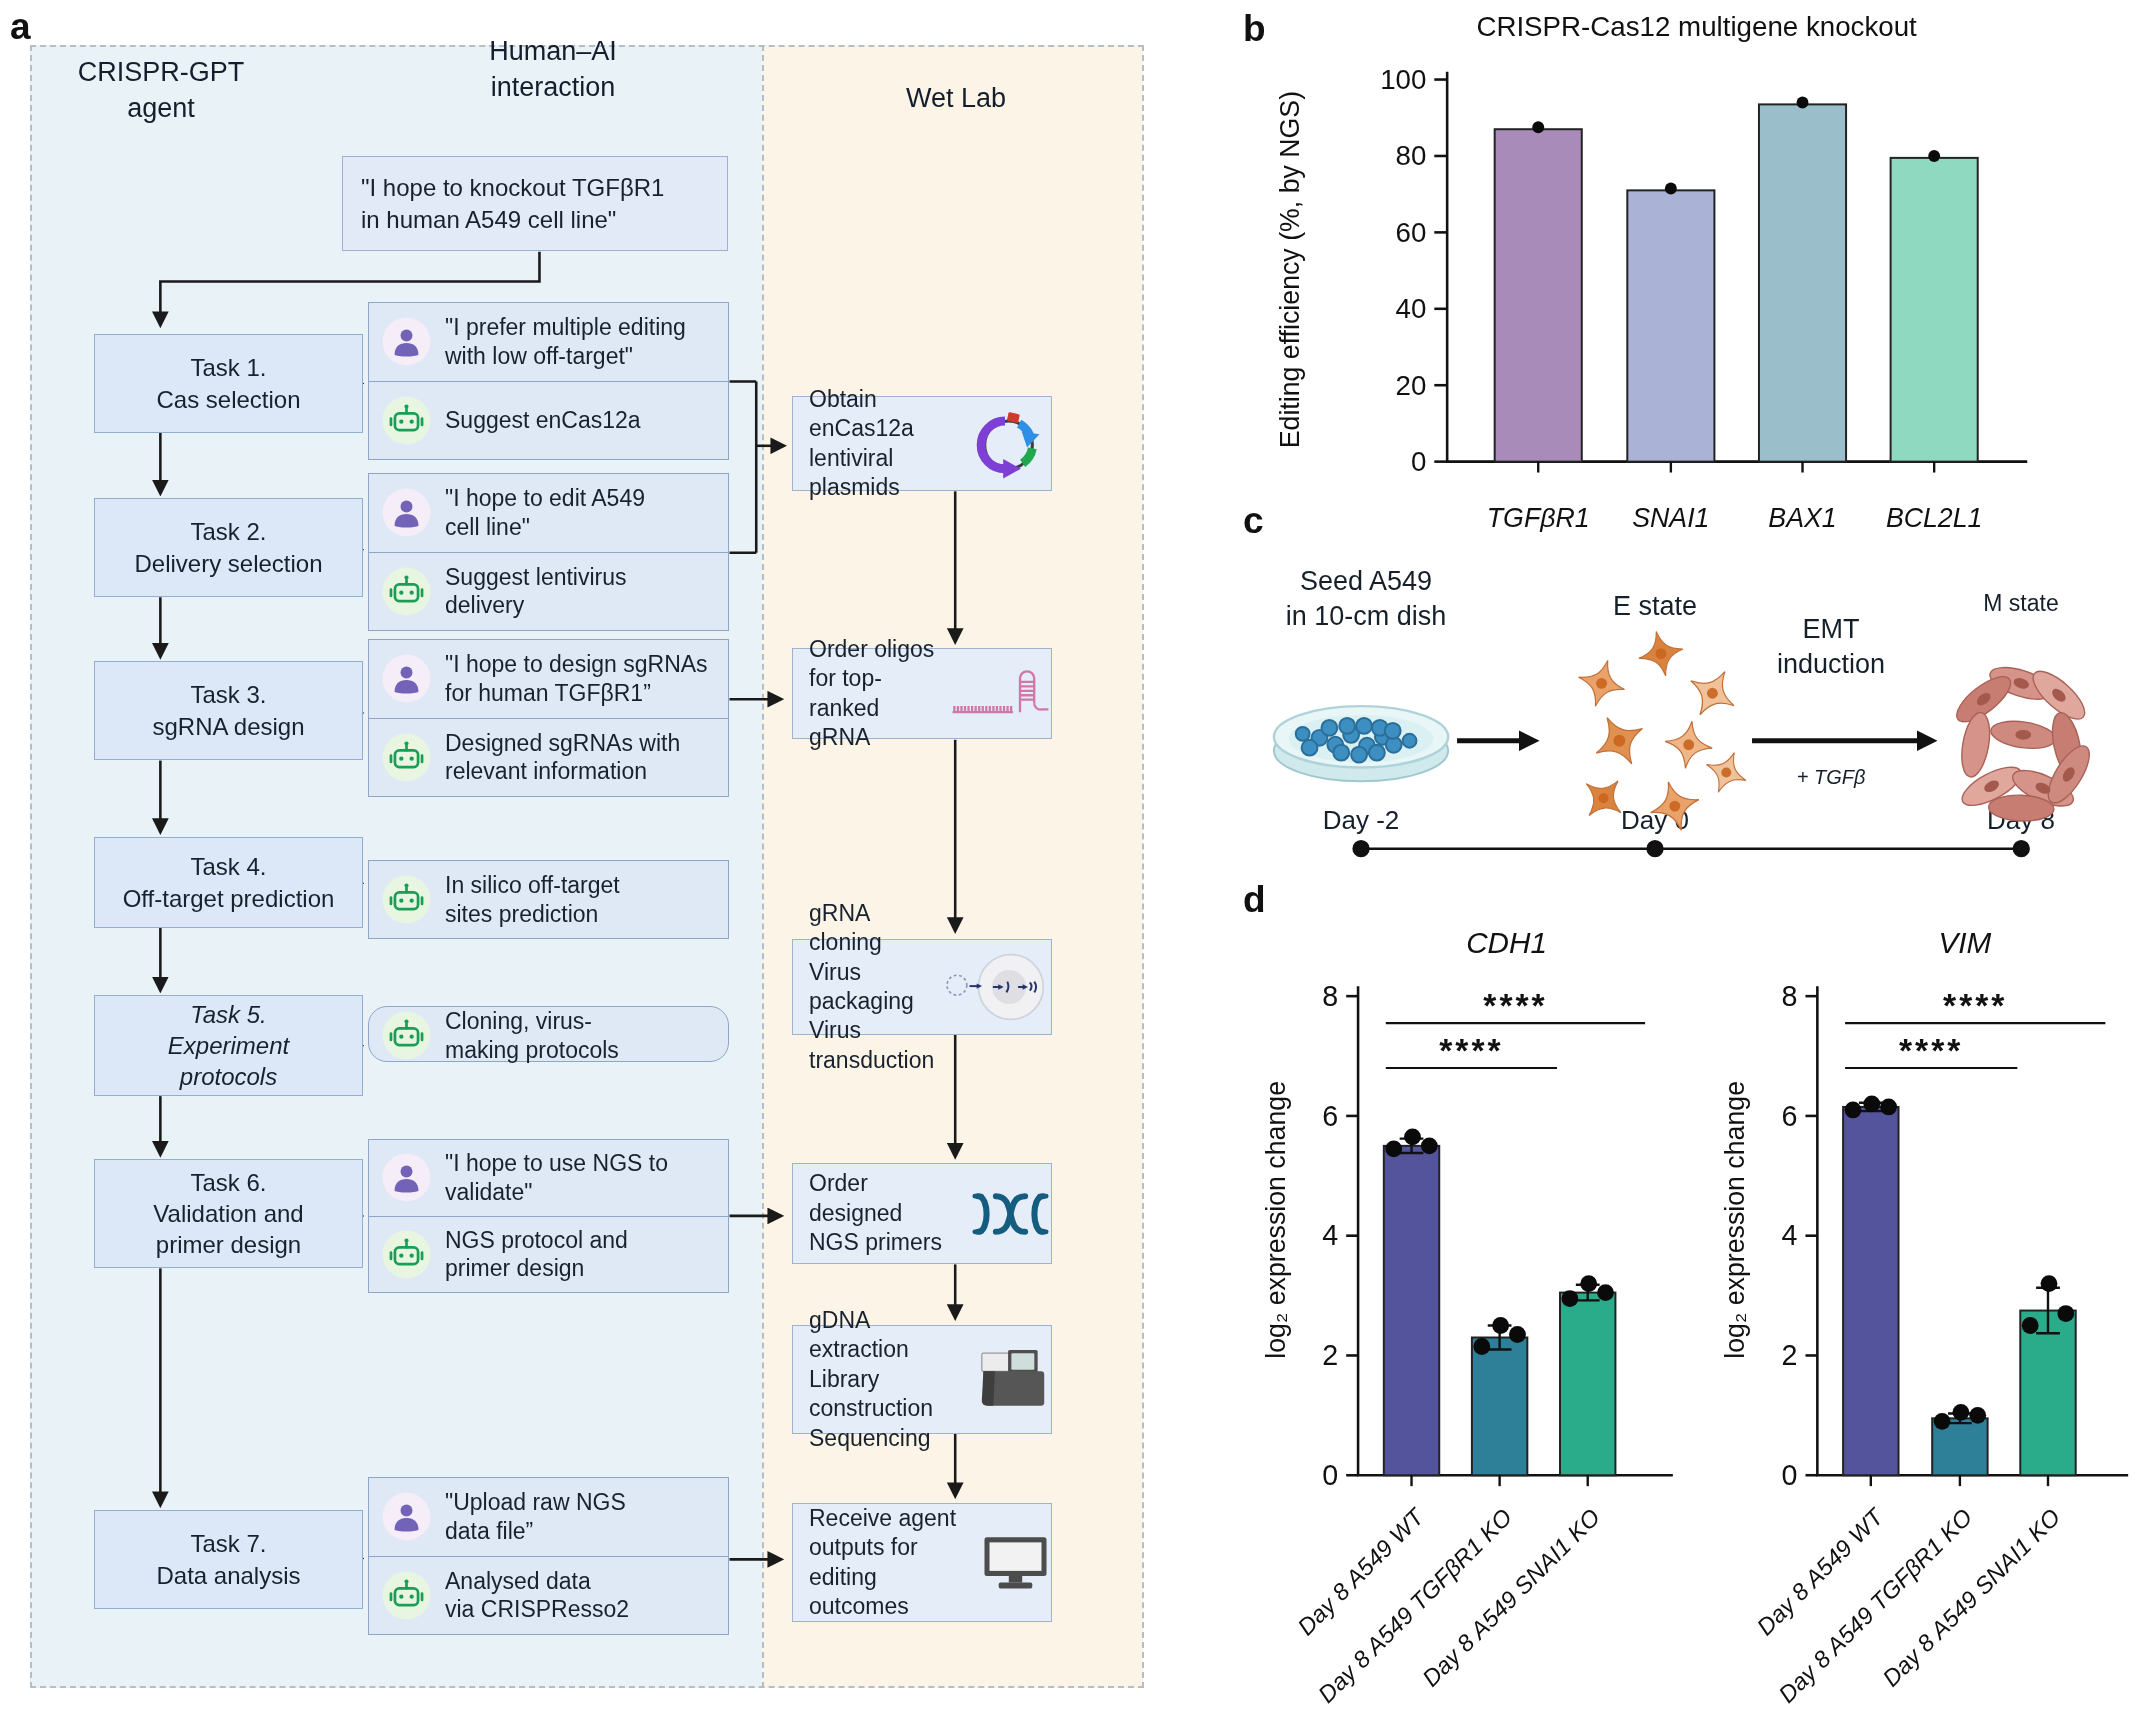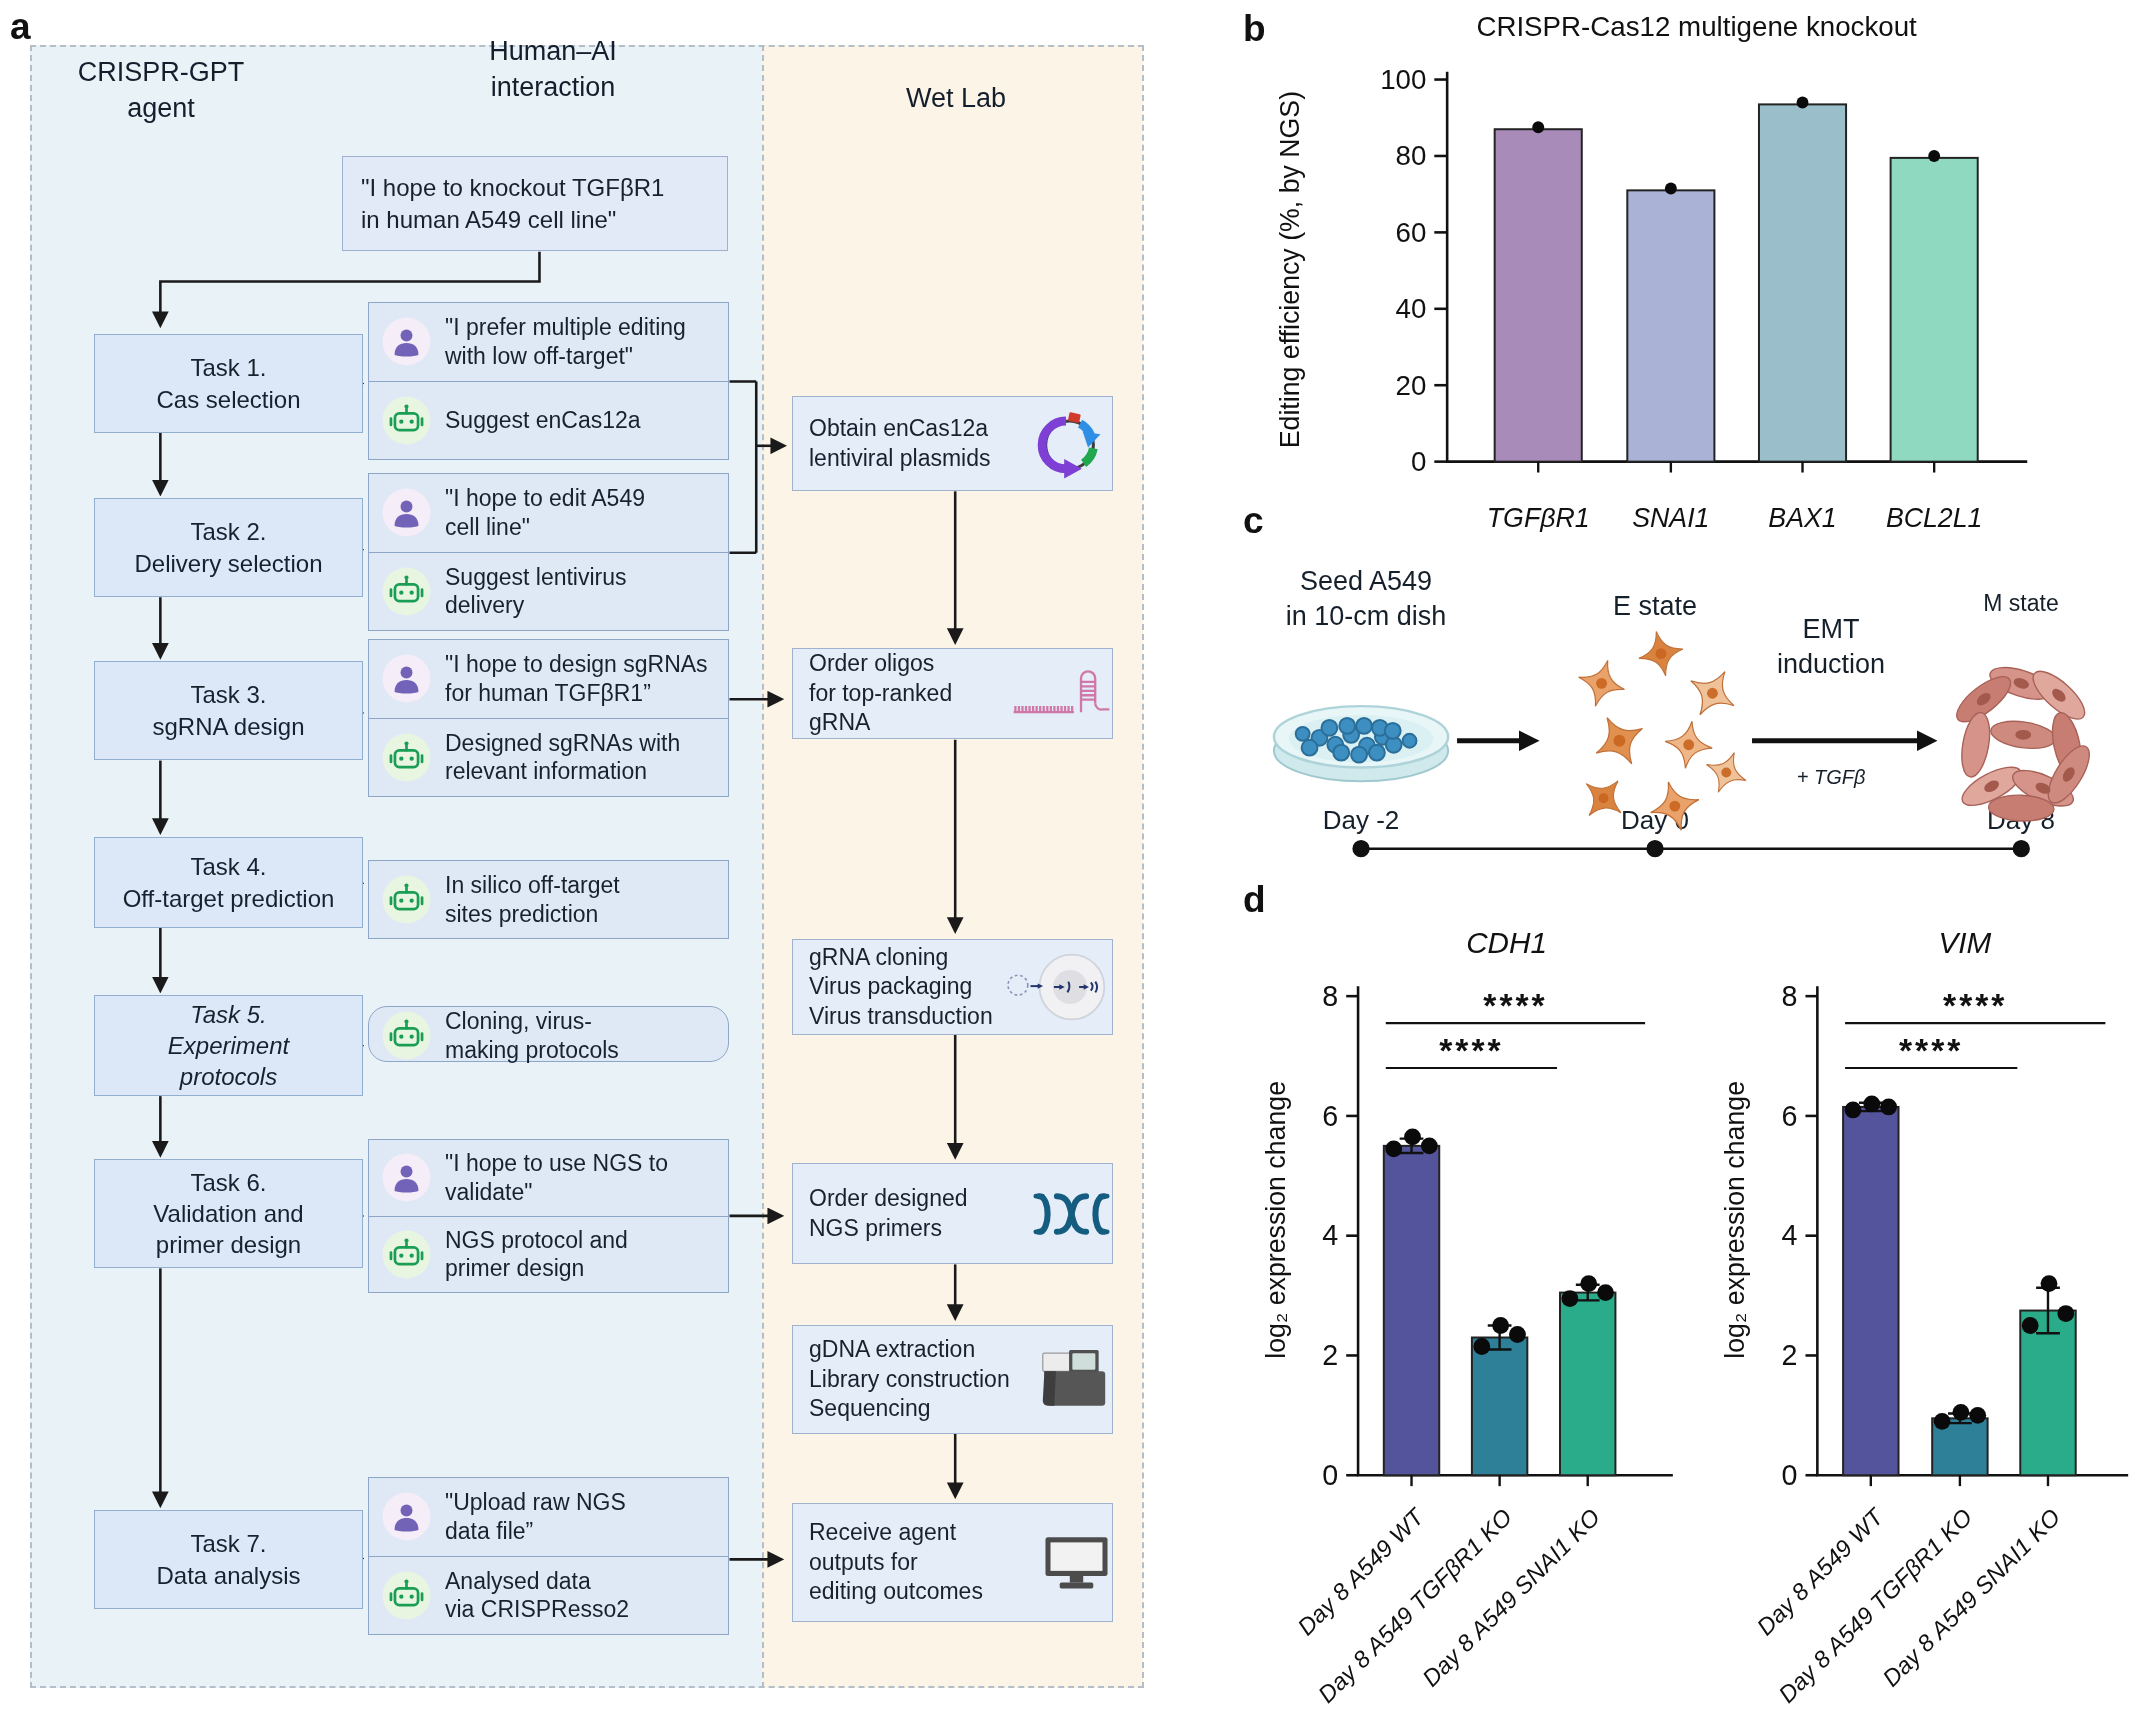--- a/index.html
+++ b/index.html
@@ -10,21 +10,21 @@
   .dashbox{position:absolute;left:30px;top:45px;width:1114px;height:1643px;border:2.5px dashed #b2bec8;box-sizing:border-box;}
   .dashv{position:absolute;left:762px;top:45px;width:0;height:1643px;border-left:2.5px dashed #b2bec8;}
   .hdr{position:absolute;text-align:center;font-size:27px;line-height:1.32;color:#141e2c;white-space:pre-line;}
   .promptbox{position:absolute;left:342px;top:156px;width:386px;height:95px;background:#e2eaf8;border:1.8px solid #9cb0d2;box-sizing:border-box;display:flex;align-items:center;padding-left:18px;font-size:24px;line-height:1.3;white-space:pre-line;}
   .task{position:absolute;left:48px;width:269px;background:#dce8f7;border:1.8px solid #92aed0;box-sizing:border-box;display:flex;align-items:center;justify-content:center;text-align:center;font-size:24px;line-height:1.3;white-space:pre-line;margin-left:46px;}
   .chat{position:absolute;left:368px;width:361px;background:#dfe9f6;border:1.8px solid #8ea6c8;box-sizing:border-box;display:flex;flex-direction:column;}
   .crow{flex:1;display:flex;align-items:center;gap:13px;padding:0 10px 0 12px;}
   .crow + .crow{border-top:1.8px solid #8ea6c8;}
   .ctxt{font-size:23px;line-height:1.24;white-space:pre-line;}
   .cicon{flex:0 0 51px;width:51px;height:51px;}
-  .wbox{position:absolute;left:792px;width:321px;background:#e4edf8;border:1.8px solid #9fb3cf;box-sizing:border-box;display:flex;align-items:center;gap:6px;padding:0 0 0 16px;}
+  .wbox{position:absolute;left:792px;width:260px;background:#e4edf8;border:1.8px solid #9fb3cf;box-sizing:border-box;display:flex;align-items:center;gap:6px;padding:0 0 0 16px;}
   .wtxt{flex:1;font-size:23px;line-height:1.28;white-space:pre-line;}
   .wicon{flex:0 0 auto;display:flex;align-items:center;justify-content:center;}
   .ctext{position:absolute;font-size:26px;line-height:1.3;color:#15202b;text-align:center;white-space:pre-line;}
   svg.overlay{position:absolute;left:0;top:0;pointer-events:none;}
   #charts text{font-family:"Liberation Sans","DejaVu Sans",sans-serif;}
 </style>
 </head>
 <body>
 
 <div class="plabel" style="left:10px;top:6px;">a</div>

